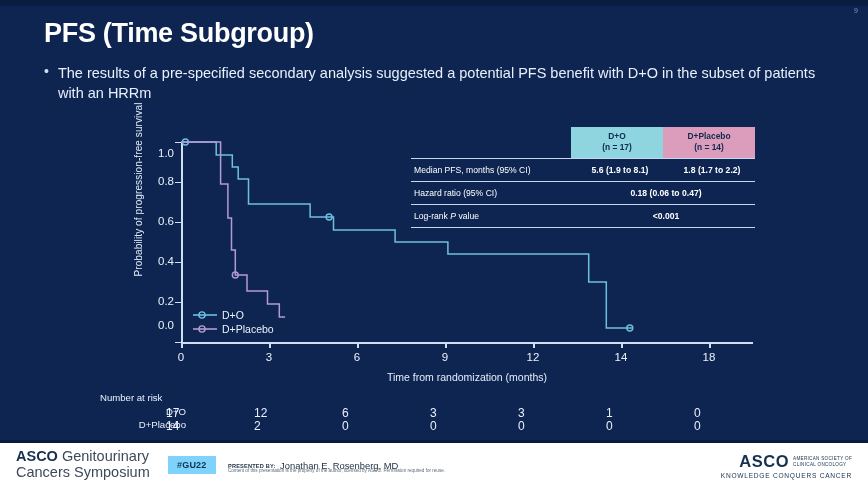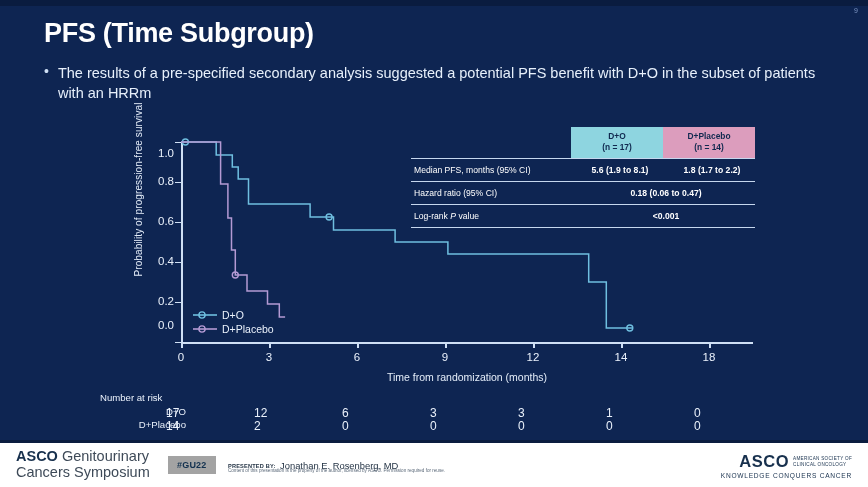--- a/index.html
+++ b/index.html
@@ -70,21 +70,21 @@
   .risk-row.r1{top:27px;}
   .risk-name{position:absolute;left:0;width:86px;text-align:right;font-size:9.6px;}
   .risk-val{position:absolute;width:30px;text-align:left;font-size:12px;}
 
   
   .footer{position:absolute;left:0;top:440px;width:868px;height:47px;background:#ffffff;}
   .footer-line{position:absolute;left:0;top:0;width:868px;height:3px;background:#0a1c3f;}
   .asco-gu{position:absolute;left:16px;top:9px;font-size:14.5px;color:#3e4a58;
            line-height:15.5px;font-family:"Liberation Sans",sans-serif;}
   .asco-gu b{color:#17304d;font-weight:bold;}
-  .gu22{position:absolute;left:168px;top:456px;background:#a3a3a3;color:#12314f;
+  .gu22{position:absolute;left:168px;top:456px;background:#7dd3fc;color:#12314f;
         font-size:9px;font-weight:bold;padding:4px 9px;letter-spacing:.2px;}
   .presented{position:absolute;left:228px;top:456px;color:#1d2d3f;}
   .pres-by{font-size:5.6px;font-weight:bold;letter-spacing:.2px;vertical-align:middle;}
   .pres-name{font-size:9.4px;vertical-align:middle;}
   .disclaim{position:absolute;left:228px;top:468px;font-size:4.6px;color:#5c6a7a;}
   .asco-logo{position:absolute;right:16px;top:452px;text-align:right;color:#17304d;}
   .asco-big{font-size:16.5px;font-weight:bold;letter-spacing:.5px;
             display:inline-block;vertical-align:middle;}
   .asco-sub{display:inline-block;vertical-align:middle;font-size:4.6px;line-height:6px;
             text-align:left;margin-left:4px;letter-spacing:.3px;}

